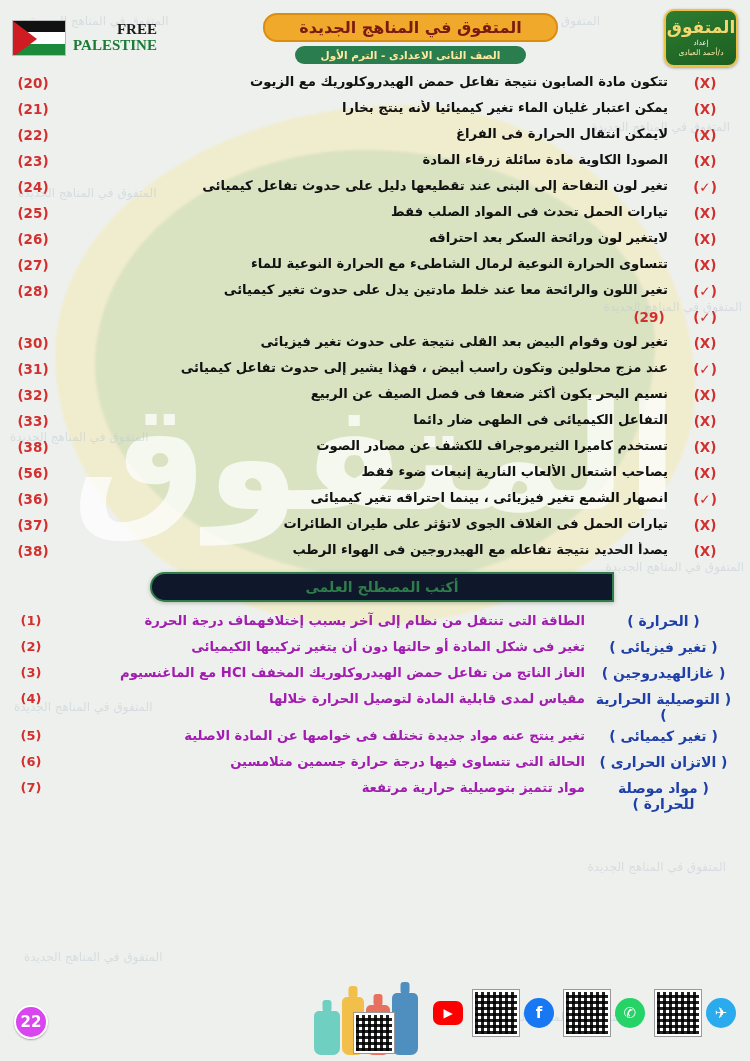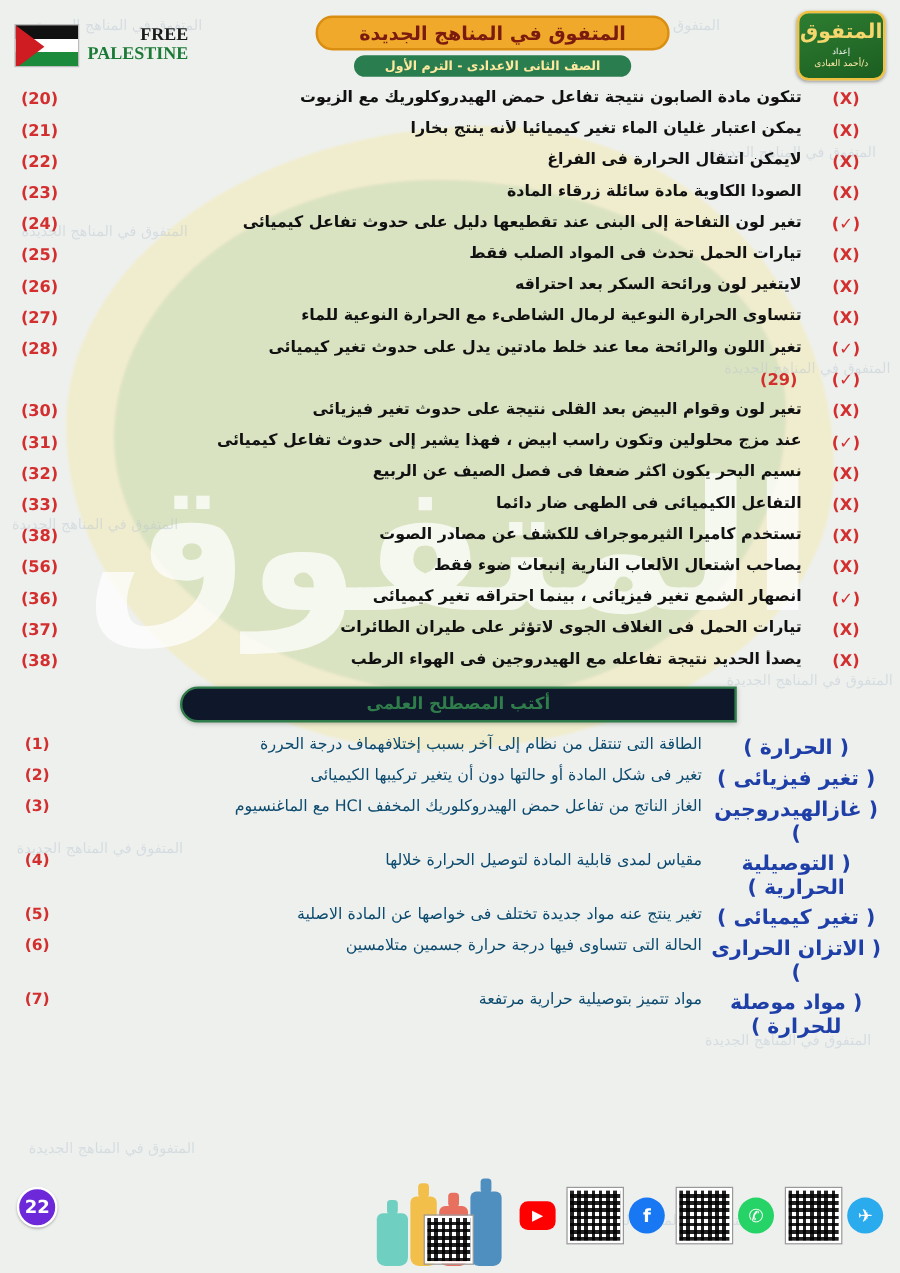--- a/index.html
+++ b/index.html
@@ -231,29 +231,29 @@
     font-weight:bold;
     flex:0 0 34px;
     text-align:center;
     direction:ltr;
     padding-top:3px;
   }
   .term-text{
     flex:1;
     text-align:right;
     font-size:13.2px;
-    color:#0c4a6e;
-    font-weight:normal;
+    color:#a21caf;
+    font-weight:bold;
     line-height:1.3;
     padding-top:2px;
   }
   .term-ans{
     flex:0 0 145px;
     text-align:center;
-    font-size:17px;
+    font-size:14px;
     font-weight:bold;
     color:#1f3fa8;
     direction:rtl;
     padding-top:3px;
   }
   .term-cont{
     text-align:right;
     font-size:13.2px;
     font-weight:bold;
     color:#111;
@@ -315,24 +315,24 @@
     content:"";
     position:absolute;
     top:-11px; left:50%;
     transform:translateX(-50%);
     width:9px; height:12px;
     background:inherit;
     border-radius:3px;
   }
   .page-num{
     position:absolute;
-    left:14px; bottom:38px;
+    left:14px; bottom:22px;
     width:34px; height:34px;
     border-radius:50%;
-    background:#6d28d9;
+    background:#d946ef;
     color:#fff;
     font-size:15px; font-weight:bold;
     display:flex; align-items:center; justify-content:center;
     border:2px solid #fff;
     box-shadow:0 1px 2px rgba(0,0,0,.3);
     direction:ltr;
   }
 </style>
 </head>
 <body>

